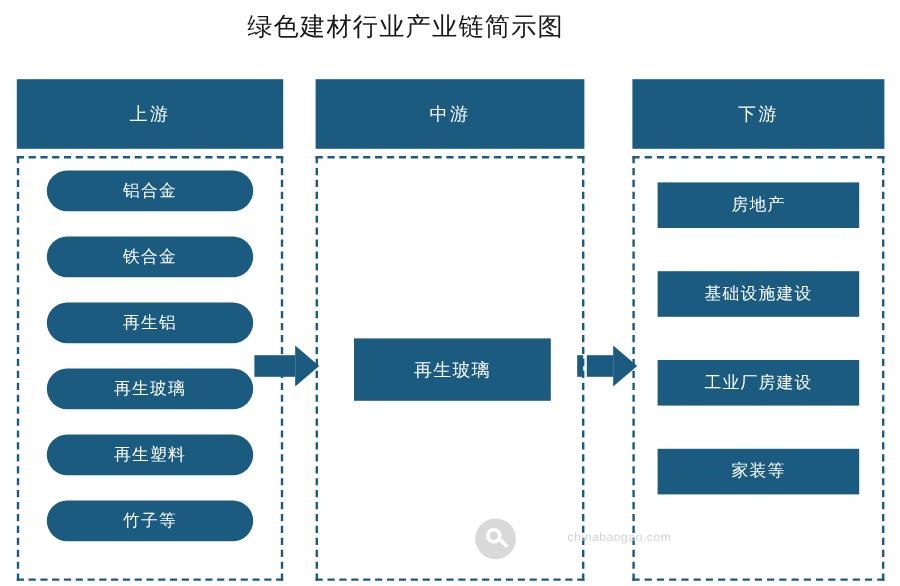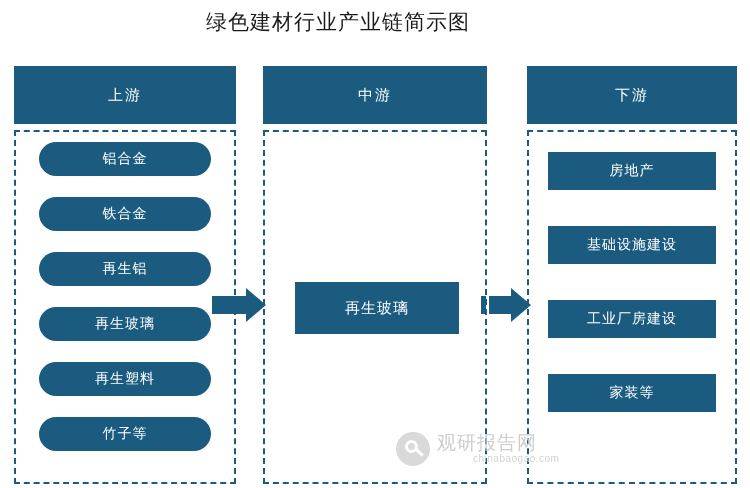--- a/index.html
+++ b/index.html
@@ -208,16 +208,15 @@
     <div class="chip">房地产</div>
     <div class="chip">基础设施建设</div>
     <div class="chip">工业厂房建设</div>
     <div class="chip">家装等</div>
   </div>
 </div>
 
 <div id="watermark">
   <div class="wm-logo"></div>
   <div>
-    <div class="wm-text-main">观研报告网</div>
     <div class="wm-text-sub">chinabaogao.com</div>
   </div>
 </div>
 
 </body></html>

